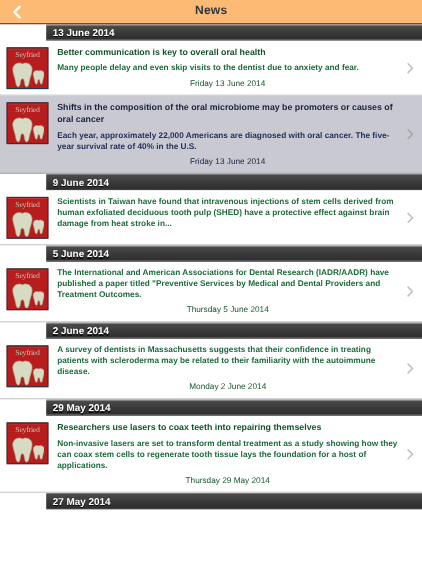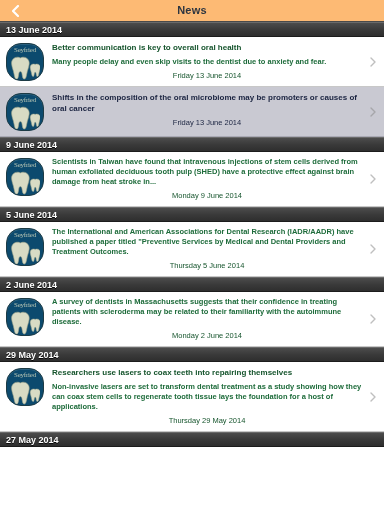--- a/index.html
+++ b/index.html
@@ -60,20 +60,21 @@
     border-bottom: 1px solid #1c1c1c;
     color: #ffffff;
     font-size: 9px;
     font-weight: bold;
     line-height: 15px;
     padding-left: 6px;
     box-sizing: border-box;
     text-shadow: 0 1px 0 rgba(0,0,0,.8);
     overflow: hidden;
     white-space: nowrap;
+    margin-left: 42px;
   }
 
   
   .news-row {
     display: flex;
     align-items: flex-start;
     background: #ffffff;
     border-bottom: 1px solid #c8c8c8;
     padding: 5px 4px 5px 6px;
     box-sizing: border-box;
@@ -84,22 +85,22 @@
   .news-row.selected {
     background: #c9c9d2;
     border-bottom: 1px solid #a9a9b4;
   }
 
   
   .thumb {
     width: 36px;
     height: 36px;
     flex: 0 0 36px;
-    border-radius: 15px;
-    background: #0c4a6e;
+    border-radius: 0;
+    background: #b91c1c;
     border: 1px solid #1d3b45;
     position: relative;
     overflow: hidden;
     margin-top: 1px;
     box-shadow: inset 0 1px 0 rgba(255,255,255,.12);
   }
   .thumb .brand {
     position: absolute;
     top: 2px;
     left: 0;
@@ -218,20 +219,21 @@
       <path d="M24.6 8.0 C22.3 8.0 21.0 9.7 21.2 11.8 C21.4 13.9 22.2 15.4 22.6 17.8
                C22.9 19.5 23.3 20.6 24.1 20.6 C24.9 20.6 25.0 19.2 25.3 17.9
                C25.5 16.9 25.7 16.3 26.2 16.3 C26.8 16.3 27.0 16.9 27.2 17.9
                C27.4 19.2 27.5 20.6 28.4 20.6 C29.2 20.6 29.5 19.5 29.8 17.8
                C30.2 15.4 31.0 13.9 31.2 11.8 C31.4 9.7 30.1 8.0 27.8 8.0
                C26.8 8.0 26.5 8.4 26.2 8.4 C25.9 8.4 25.6 8.0 24.6 8.0 Z" fill="#d8dbc4" stroke="#9fa68c" stroke-width=".5"></path>
     </svg>
       </div>
       <div class="news-body">
         <div class="news-title">Shifts in the composition of the oral microbiome may be promoters or causes of oral cancer</div>
+        <div class="news-summary">Each year, approximately 22,000 Americans are diagnosed with oral cancer. The five-year survival rate of 40% in the U.S.</div>
         <div class="news-date">Friday 13 June 2014</div>
       </div>
       <div class="chevron">
     <svg width="6" height="10" viewBox="0 0 6 10">
       <polyline points="1,1 5,5 1,9" fill="none" stroke="#8b8b8b" stroke-width="1.4" stroke-linecap="round" stroke-linejoin="round"></polyline>
     </svg>
       </div>
     </div>
     <div class="date-header">9 June 2014</div>
     <div class="news-row">
@@ -247,21 +249,20 @@
       <path d="M24.6 8.0 C22.3 8.0 21.0 9.7 21.2 11.8 C21.4 13.9 22.2 15.4 22.6 17.8
                C22.9 19.5 23.3 20.6 24.1 20.6 C24.9 20.6 25.0 19.2 25.3 17.9
                C25.5 16.9 25.7 16.3 26.2 16.3 C26.8 16.3 27.0 16.9 27.2 17.9
                C27.4 19.2 27.5 20.6 28.4 20.6 C29.2 20.6 29.5 19.5 29.8 17.8
                C30.2 15.4 31.0 13.9 31.2 11.8 C31.4 9.7 30.1 8.0 27.8 8.0
                C26.8 8.0 26.5 8.4 26.2 8.4 C25.9 8.4 25.6 8.0 24.6 8.0 Z" fill="#d8dbc4" stroke="#9fa68c" stroke-width=".5"></path>
     </svg>
       </div>
       <div class="news-body">
         <div class="news-summary">Scientists in Taiwan have found that intravenous injections of stem cells derived from human exfoliated deciduous tooth pulp (SHED) have a protective effect against brain damage from heat stroke in...</div>
-        <div class="news-date">Monday 9 June 2014</div>
       </div>
       <div class="chevron">
     <svg width="6" height="10" viewBox="0 0 6 10">
       <polyline points="1,1 5,5 1,9" fill="none" stroke="#8b8b8b" stroke-width="1.4" stroke-linecap="round" stroke-linejoin="round"></polyline>
     </svg>
       </div>
     </div>
     <div class="date-header">5 June 2014</div>
     <div class="news-row">
       <div class="thumb">

